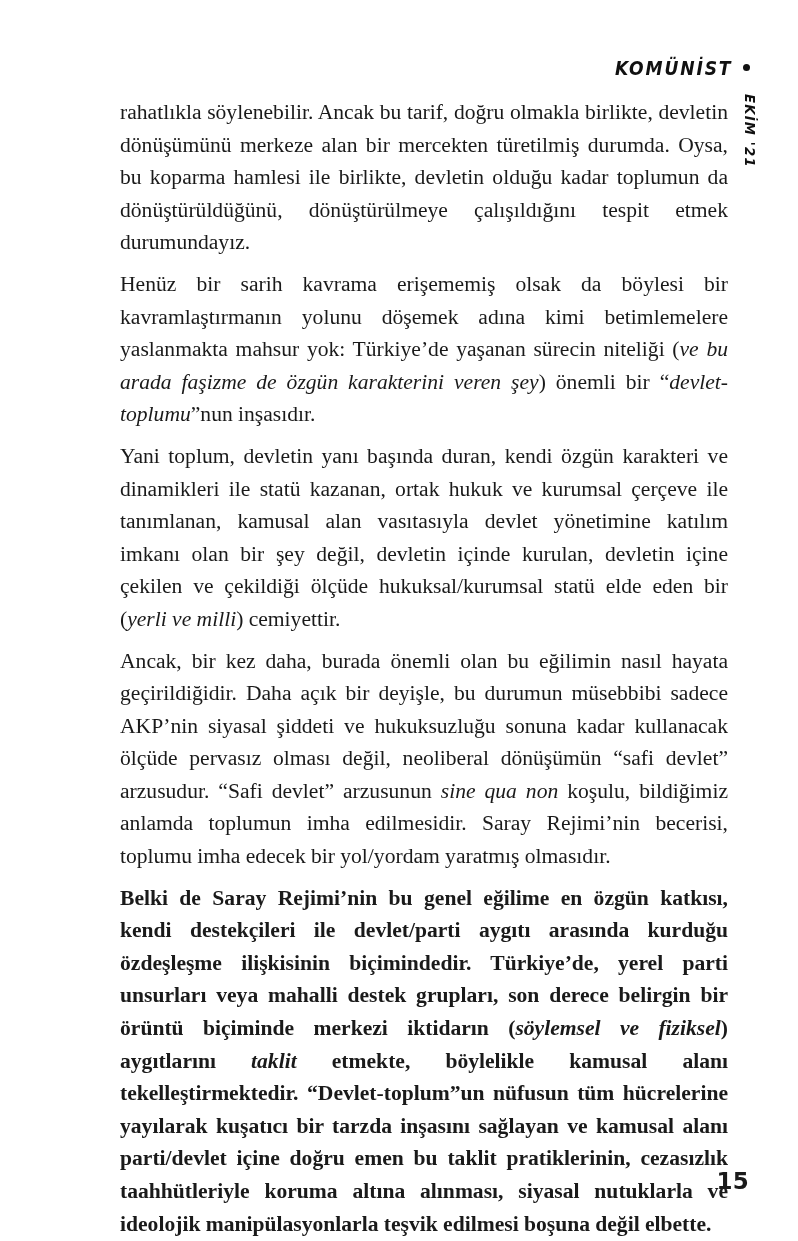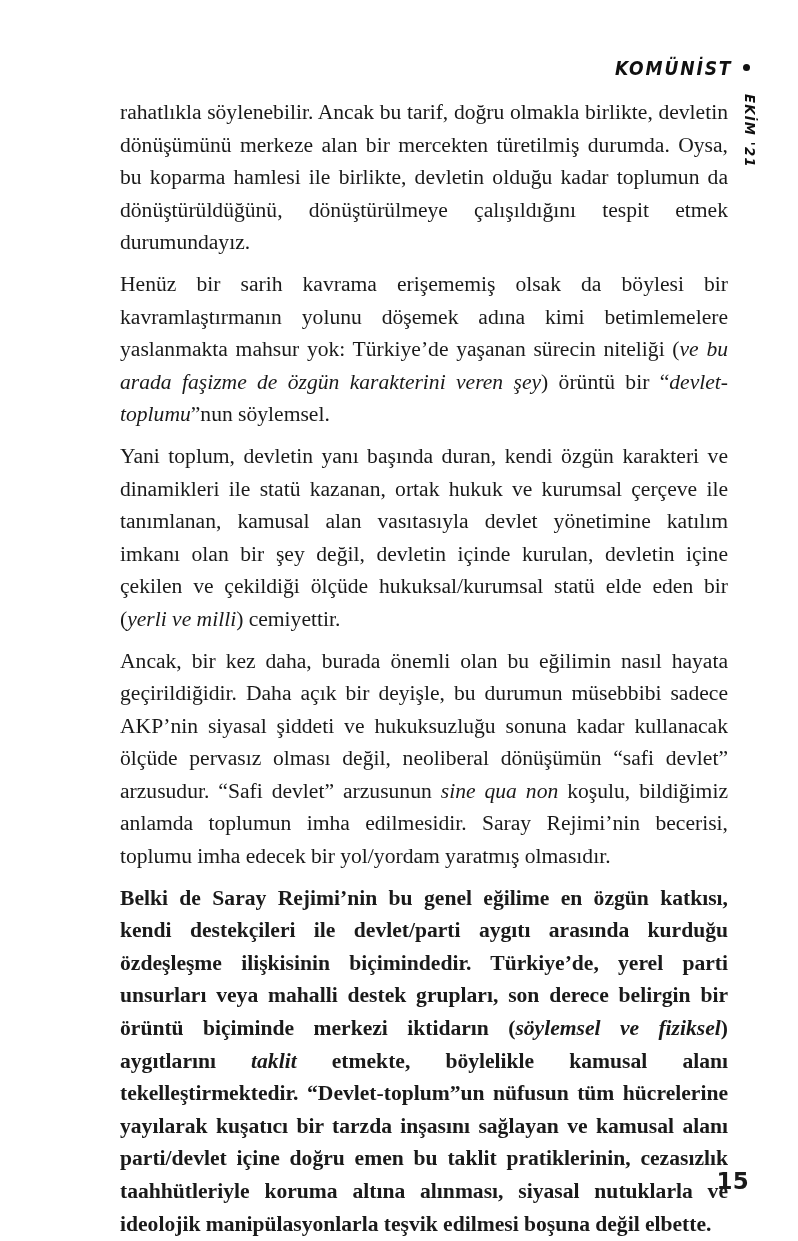--- a/index.html
+++ b/index.html
@@ -112,21 +112,21 @@
 
   <div class="running-head">
     <span class="running-head-title">KOMÜNİST</span>
     <span class="running-head-bullet"></span>
   </div>
 
   <div class="issue-date">EKİM '21</div>
 
   <div class="textblock">
       <p><span>rahatlıkla söylenebilir. Ancak bu tarif, doğru olmakla birlikte, devletin dönüşümünü merkeze alan bir mercekten türetilmiş durumda. Oysa, bu koparma hamlesi ile birlikte, devletin olduğu kadar toplumun da dönüştürüldüğünü, dönüştürülmeye çalışıldığını tespit etmek durumundayız.</span></p>
-      <p><span>Henüz bir sarih kavrama erişememiş olsak da böylesi bir kavramlaştırmanın yolunu döşemek adına kimi betimlemelere yaslanmakta mahsur yok: Türkiye’de yaşanan sürecin niteliği (</span><i>ve bu arada faşizme de özgün karakterini veren şey</i><span>) örüntü bir “</span><i>devlet-toplumu</i><span>”nun söylemsel.</span></p>
+      <p><span>Henüz bir sarih kavrama erişememiş olsak da böylesi bir kavramlaştırmanın yolunu döşemek adına kimi betimlemelere yaslanmakta mahsur yok: Türkiye’de yaşanan sürecin niteliği (</span><i>ve bu arada faşizme de özgün karakterini veren şey</i><span>) önemli bir “</span><i>devlet-toplumu</i><span>”nun inşasıdır.</span></p>
       <p><span>Yani toplum, devletin yanı başında duran, kendi özgün karakteri ve dinamikleri ile statü kazanan, ortak hukuk ve kurumsal çerçeve ile tanımlanan, kamusal alan vasıtasıyla devlet yönetimine katılım imkanı olan bir şey değil, devletin içinde kurulan, devletin içine çekilen ve çekildiği ölçüde hukuksal/kurumsal statü elde eden bir (</span><i>yerli ve milli</i><span>) cemiyettir.</span></p>
       <p><span>Ancak, bir kez daha, burada önemli olan bu eğilimin nasıl hayata geçirildiğidir. Daha açık bir deyişle, bu durumun müsebbibi sadece AKP’nin siyasal şiddeti ve hukuksuzluğu sonuna kadar kullanacak ölçüde pervasız olması değil, neoliberal dönüşümün “safi devlet” arzusudur. “Safi devlet” arzusunun </span><i>sine qua non</i><span> koşulu, bildiğimiz anlamda toplumun imha edilmesidir. Saray Rejimi’nin becerisi, toplumu imha edecek bir yol/yordam yaratmış olmasıdır.</span></p>
       <p><span>Belki de Saray Rejimi’nin bu genel eğilime en özgün katkısı, kendi destekçileri ile devlet/parti aygıtı arasında kurduğu özdeşleşme ilişkisinin biçimindedir. Türkiye’de, yerel parti unsurları veya mahalli destek grupları, son derece belirgin bir örüntü biçiminde merkezi iktidarın (</span><i>söylemsel ve fiziksel</i><span>) aygıtlarını </span><i>taklit</i><span> etmekte, böylelikle kamusal alanı tekelleştirmektedir. “Devlet-toplum”un nüfusun tüm hücrelerine yayılarak kuşatıcı bir tarzda inşasını sağlayan ve kamusal alanı parti/devlet içine doğru emen bu taklit pratiklerinin, cezasızlık taahhütleriyle koruma altına alınması, siyasal nutuklarla ve ideolojik manipülasyonlarla teşvik edilmesi boşuna değil elbette.</span></p>
     </div>
 
   <div class="folio">15</div>
 
 </div>
 
 </body></html>

